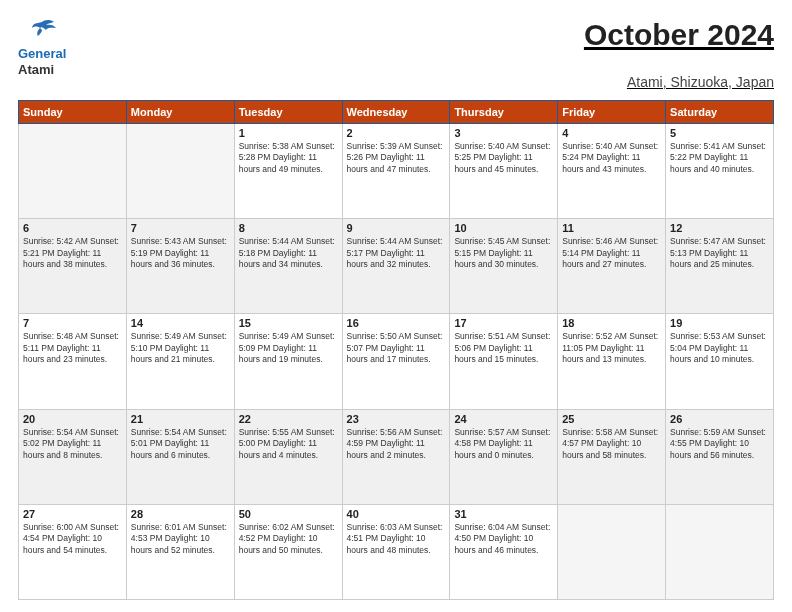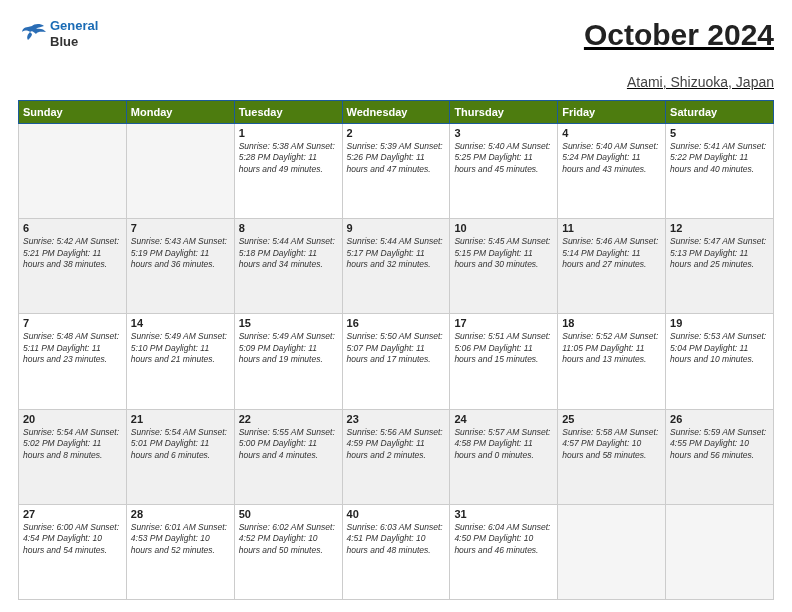--- a/index.html
+++ b/index.html
@@ -20,20 +20,21 @@
     .header {
       display: flex;
       justify-content: space-between;
       align-items: flex-start;
       margin-bottom: 10px;
     }
     .logo {
       display: flex;
       align-items: center;
       gap: 4px;
+      flex-direction: column;
     }
     .logo-text {
       font-size: 13px;
       font-weight: bold;
       color: #333;
       line-height: 1.2;
     }
     .logo-text span {
       color: #1a6bb5;
     }
@@ -58,21 +59,21 @@
       margin-top: 23px;
     }
     .calendar {
       flex: 1;
       border: 1px solid #ccc;
       border-collapse: collapse;
       width: 100%;
       table-layout: fixed;
     }
     .calendar th {
-      background: #4d7c0f;
+      background: #c2410c;
       color: #fff;
       font-size: 11px;
       font-weight: bold;
       padding: 5px 4px;
       text-align: left;
       border: 1px solid #1a5a9a;
     }
     .calendar td {
       border: 1px solid #ccc;
       vertical-align: top;
@@ -88,39 +89,38 @@
       font-size: 11px;
       font-weight: bold;
       color: #222;
       display: block;
       margin-bottom: 2px;
     }
     .day-info {
       font-size: 8.5px;
       color: #333;
       line-height: 1.35;
-      font-style: italic;
     }
     .row-shaded td {
       background: #f0f0f0;
     }
   </style>
 </head>
 <body>
 
 <div class="page">
   <div class="header">
     <div class="logo">
       <svg class="logo-bird" viewBox="0 0 28 24" xmlns="http://www.w3.org/2000/svg">
         <path d="M14 4 C16 2, 22 1, 26 4 C24 5, 20 5, 18 7 C22 6, 26 7, 28 10 C24 10, 20 9, 18 12 C16 10, 14 8, 12 10 C10 8, 6 8, 4 10 C4 8, 6 5, 10 5 Z" fill="#2a6db5"></path>
         <path d="M12 10 C10 12, 8 15, 10 18 C12 16, 14 14, 14 12 Z" fill="#2a6db5"></path>
       </svg>
       <div class="logo-text">
         <div><span>General</span></div>
-        <div>Blue</div>
+        <div>Atami</div>
       </div>
     </div>
     <div class="title-block">
       <h1>October 2024</h1>
       <h2>Atami, Shizuoka, Japan</h2>
     </div>
   </div>
 
   <table class="calendar">
     <thead>

